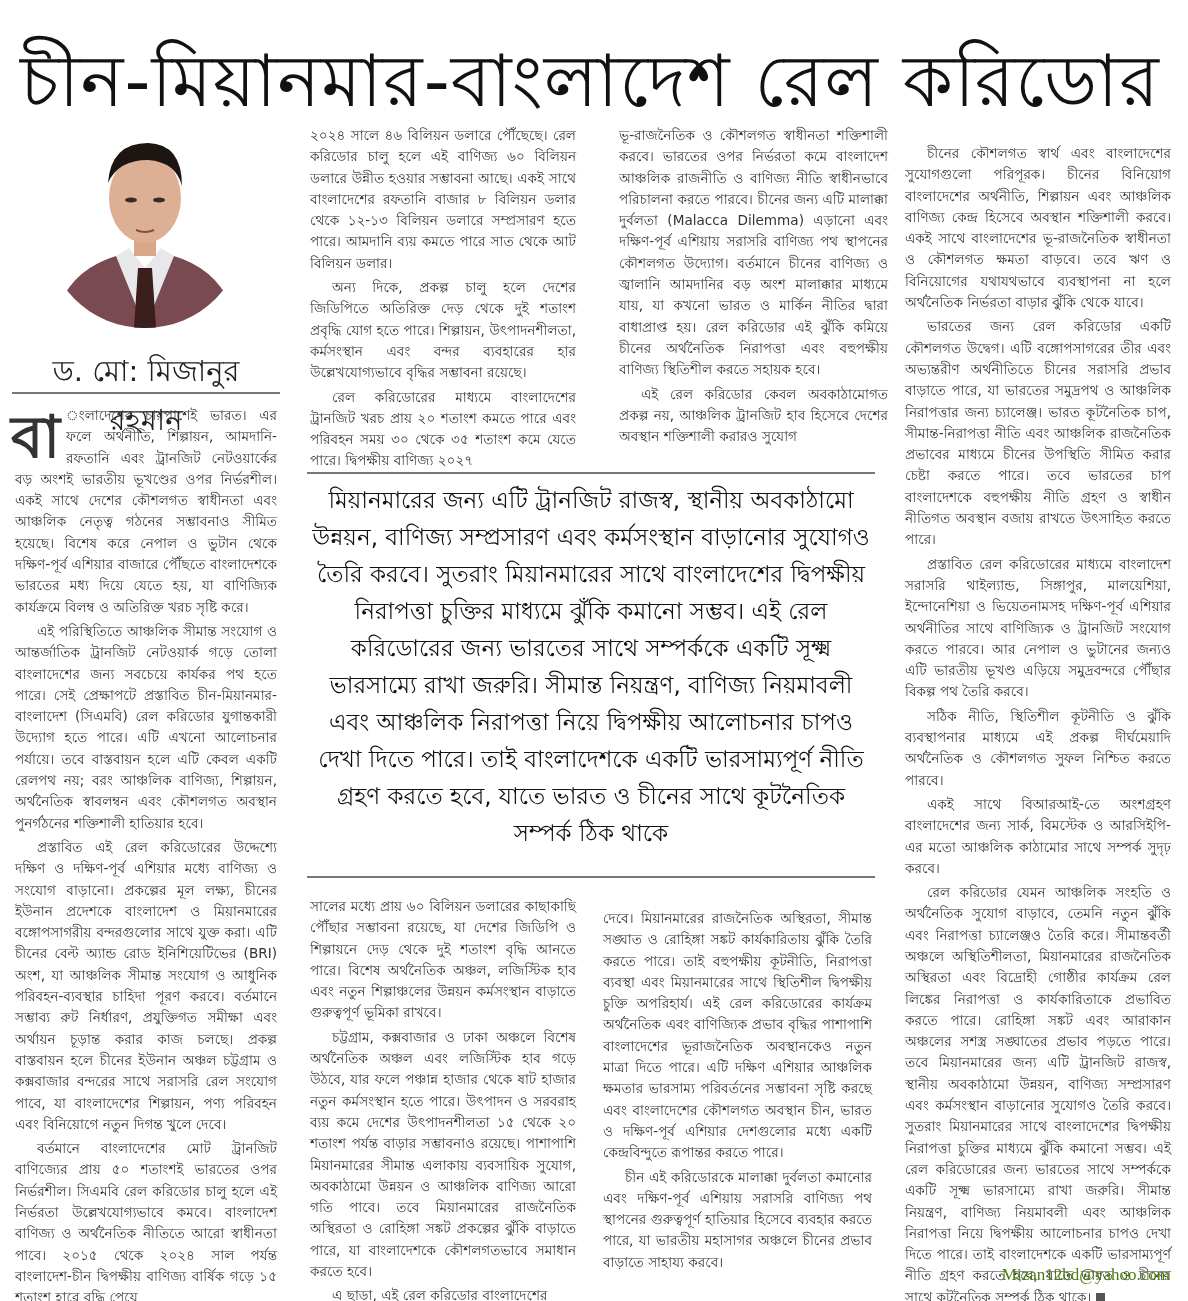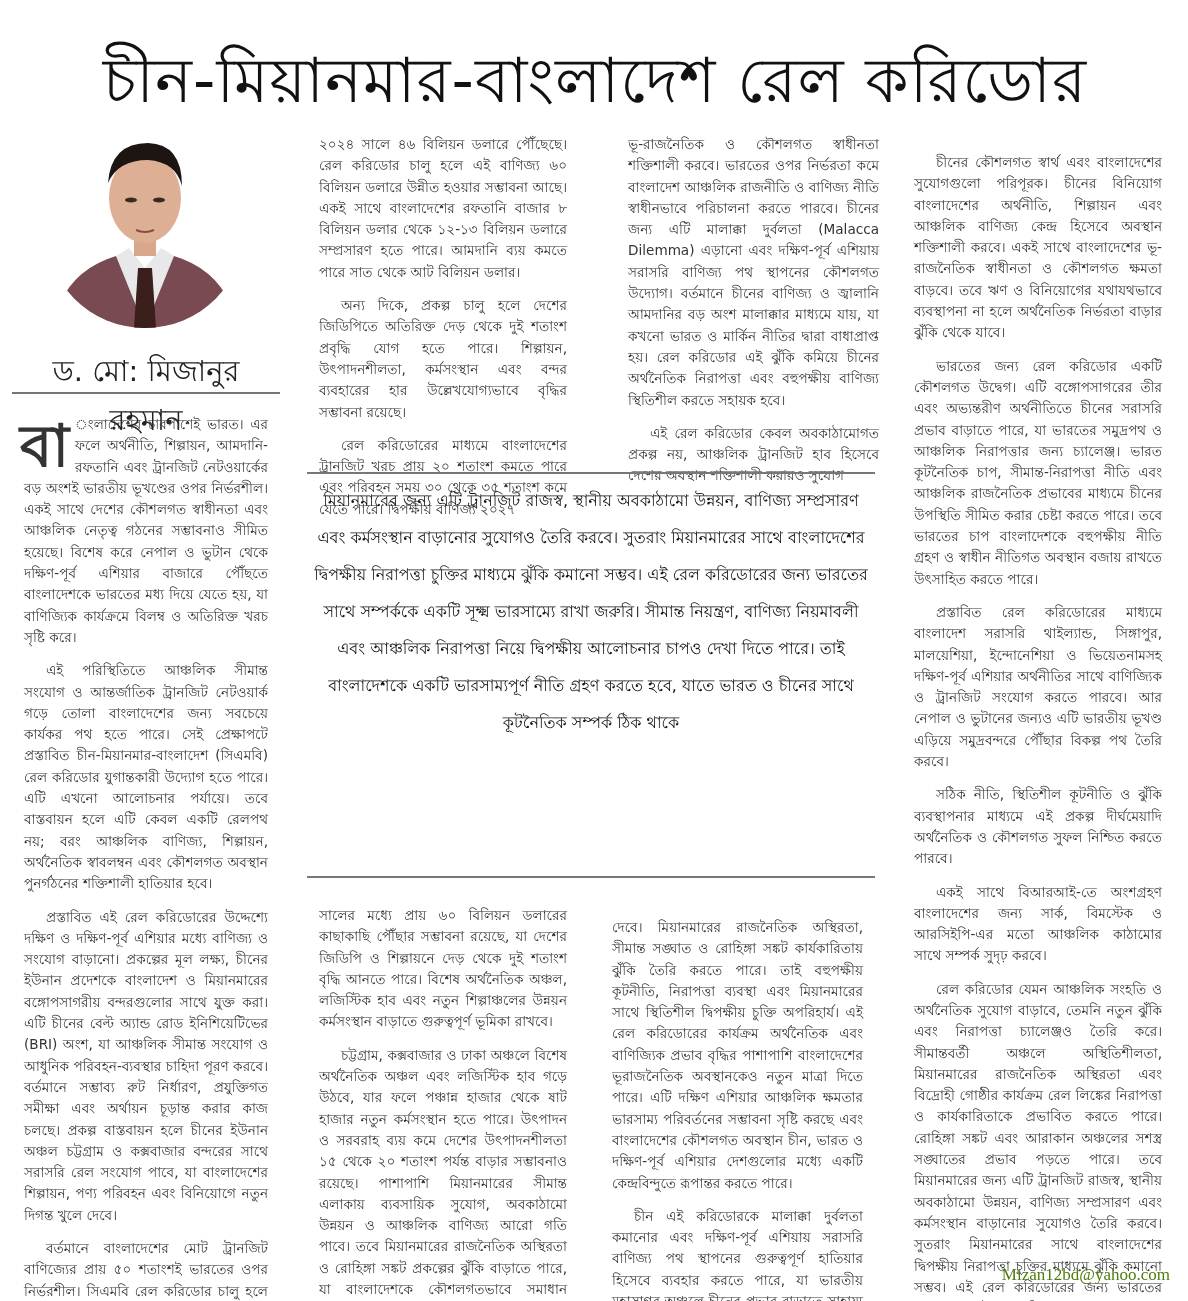--- a/index.html
+++ b/index.html
@@ -1,36 +1,36 @@
 <!DOCTYPE html>
 <html><head>
 <meta charset="utf-8">
 <style>
   html, body { margin: 0; padding: 0; background: #ffffff; }
   body { width: 1188px; height: 1301px; position: relative; overflow: hidden;
          font-family: "DejaVu Sans", sans-serif; color: #2a2a2a; }
   .headline { position: absolute; left: 20px; top: 8px; width: 1150px; height: 90px;
-              font-size: 62px; line-height: 90px; font-weight: normal; text-align: center;
+              font-size: 72px; line-height: 90px; font-weight: normal; 
               letter-spacing: 1px; color: #111; white-space: nowrap; margin-top: 28px; }
   .col { position: absolute; font-size: 13.6px; line-height: 21.3px; text-align: justify; color: #333; }
-  .col p { margin: 12px; text-indent: 22px; }
+  .col p { margin: 3px; text-indent: 22px; }
   .col p.noindent { text-indent: 0; }
   #col1 { left: 12px; top: 402px; width: 268px; }
   #col2 { left: 307px; top: 122px; width: 272px; }
   #col3 { left: 616px; top: 122px; width: 275px; }
   #col4 { left: 902px; top: 140px; width: 272px; }
   #col2b { left: 307px; top: 893px; width: 272px; }
   #col3b { left: 600px; top: 905px; width: 275px; }
   .photo { position: absolute; left: 56px; top: 128px; width: 178px; height: 200px; }
   .byline { position: absolute; left: 12px; top: 348px; width: 268px; text-align: center;
             font-size: 29px; color: #222; }
   .rule { position: absolute; background: #777; height: 2px; }
   .dropcap { float: left; font-size: 58px; line-height: 56px; margin: 4px 6px 0 -4px; color: #333; font-weight: bold; }
   .pullquote { position: absolute; left: 307px; top: 482px; width: 568px; text-align: center;
-               font-size: 16px; line-height: 37px; color: #111; }
+               font-size: 23px; line-height: 37px; color: #111; }
   .email { position: absolute; left: 902px; top: 1265px; width: 268px; text-align: right;
            font-family: "Liberation Serif", serif; font-size: 17px; color: #4d7c0f; }
   .endmark { display: inline-block; width: 9px; height: 9px; background: #555; vertical-align: middle; }
 </style>
 </head>
 <body>
 
 <h1 class="headline">চীন-মিয়ানমার-বাংলাদেশ রেল করিডোর</h1>
 
 <div class="photo">

